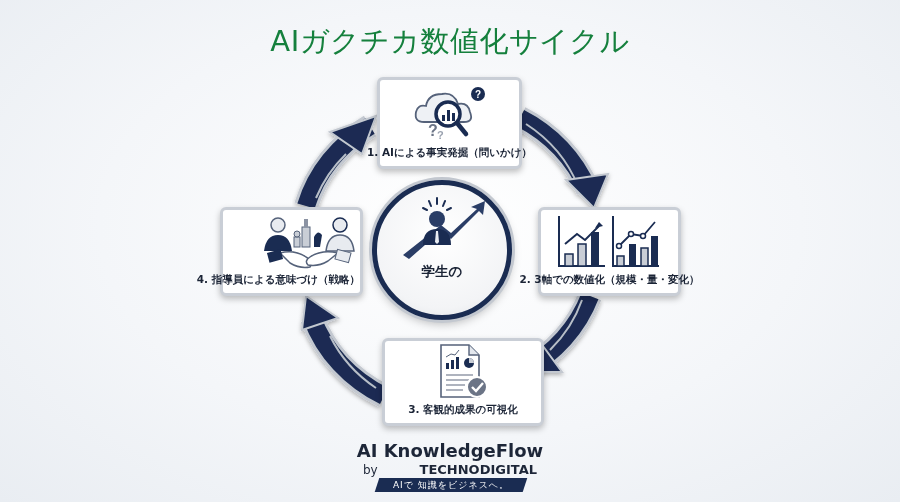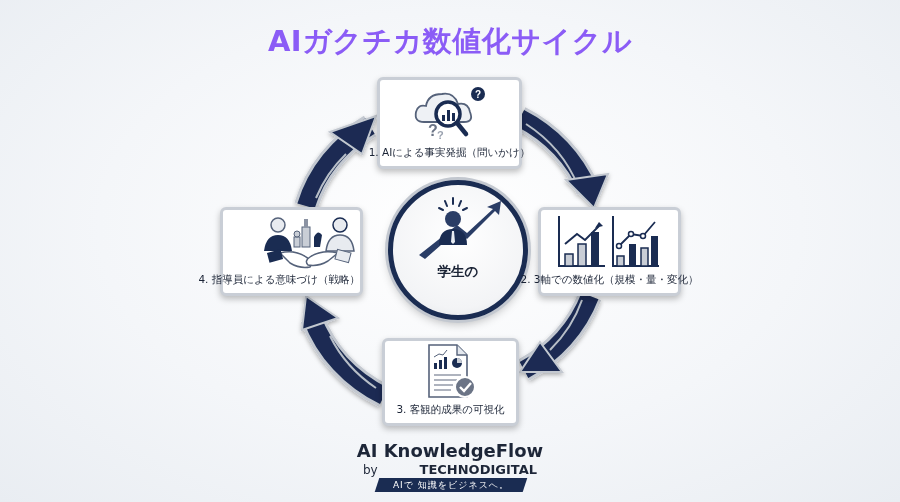--- a/index.html
+++ b/index.html
@@ -4,41 +4,41 @@
 <style>
   html, body { margin:0; padding:0; }
   body {
     width:900px; height:502px; overflow:hidden; position:relative;
     background: radial-gradient(ellipse at 50% 45%, #ffffff 0%, #f4f6f9 55%, #e9edf2 100%);
     font-family: "DejaVu Sans", "Liberation Sans", sans-serif;
     color:#152238;
   }
   .title {
     position:absolute; left:0; width:900px; top:22px; text-align:center;
-    font-size:29px; font-weight:bold; color:#8b5cf6; letter-spacing:0.5px;
+    font-size:29px; font-weight:normal; color:#15803d; letter-spacing:0.5px;
   }
   svg.ring { position:absolute; left:0; top:0; }
   .card {
     position:absolute; background:#ffffff; border-radius:6px;
     border:3px solid #c9ced6;
     box-shadow: 0 3px 6px rgba(0,0,0,0.25), inset 0 0 0 1px #ffffff;
     box-sizing:border-box;
     display:flex; flex-direction:column; align-items:center; justify-content:flex-end;
     padding-bottom:6px;
   }
   .card .icon { flex:1; display:flex; align-items:center; justify-content:center; }
   .card .label {
-    font-size:10.5px; font-weight:normal; color:#1b2436; white-space:nowrap;
+    font-size:10.5px; font-weight:bold; color:#1b2436; white-space:nowrap;
   }
   #card1 { left:377px; top:77px; width:145px; height:92px; }
   #card2 { left:538px; top:207px; width:143px; height:89px; }
-  #card3 { left:382px; top:338px; width:137px; height:88px; }
+  #card3 { left:382px; top:338px; width:162px; height:88px; }
   #card4 { left:220px; top:207px; width:143px; height:89px;align-items:flex-end; }
   .center {
-    position:absolute; left:388px; top:180px; width:140px; height:140px;
+    position:absolute; left:372px; top:180px; width:140px; height:140px;
     border-radius:50%; box-sizing:border-box;
     border:5px solid #1a2c52;
     background: radial-gradient(circle at 50% 40%, #ffffff 0%, #f3f4f6 70%, #dcdfe4 100%);
     box-shadow: 0 0 0 3px #c3c8d0, 0 4px 10px rgba(0,0,0,0.25);
   }
   .center .icon { position:absolute; left:22px; top:10px; }
   .center .text {
     position:absolute; left:0; width:130px; top:78px; text-align:center;
     font-size:13.5px; font-weight:bold; color:#1b2436; line-height:17px;
   }

